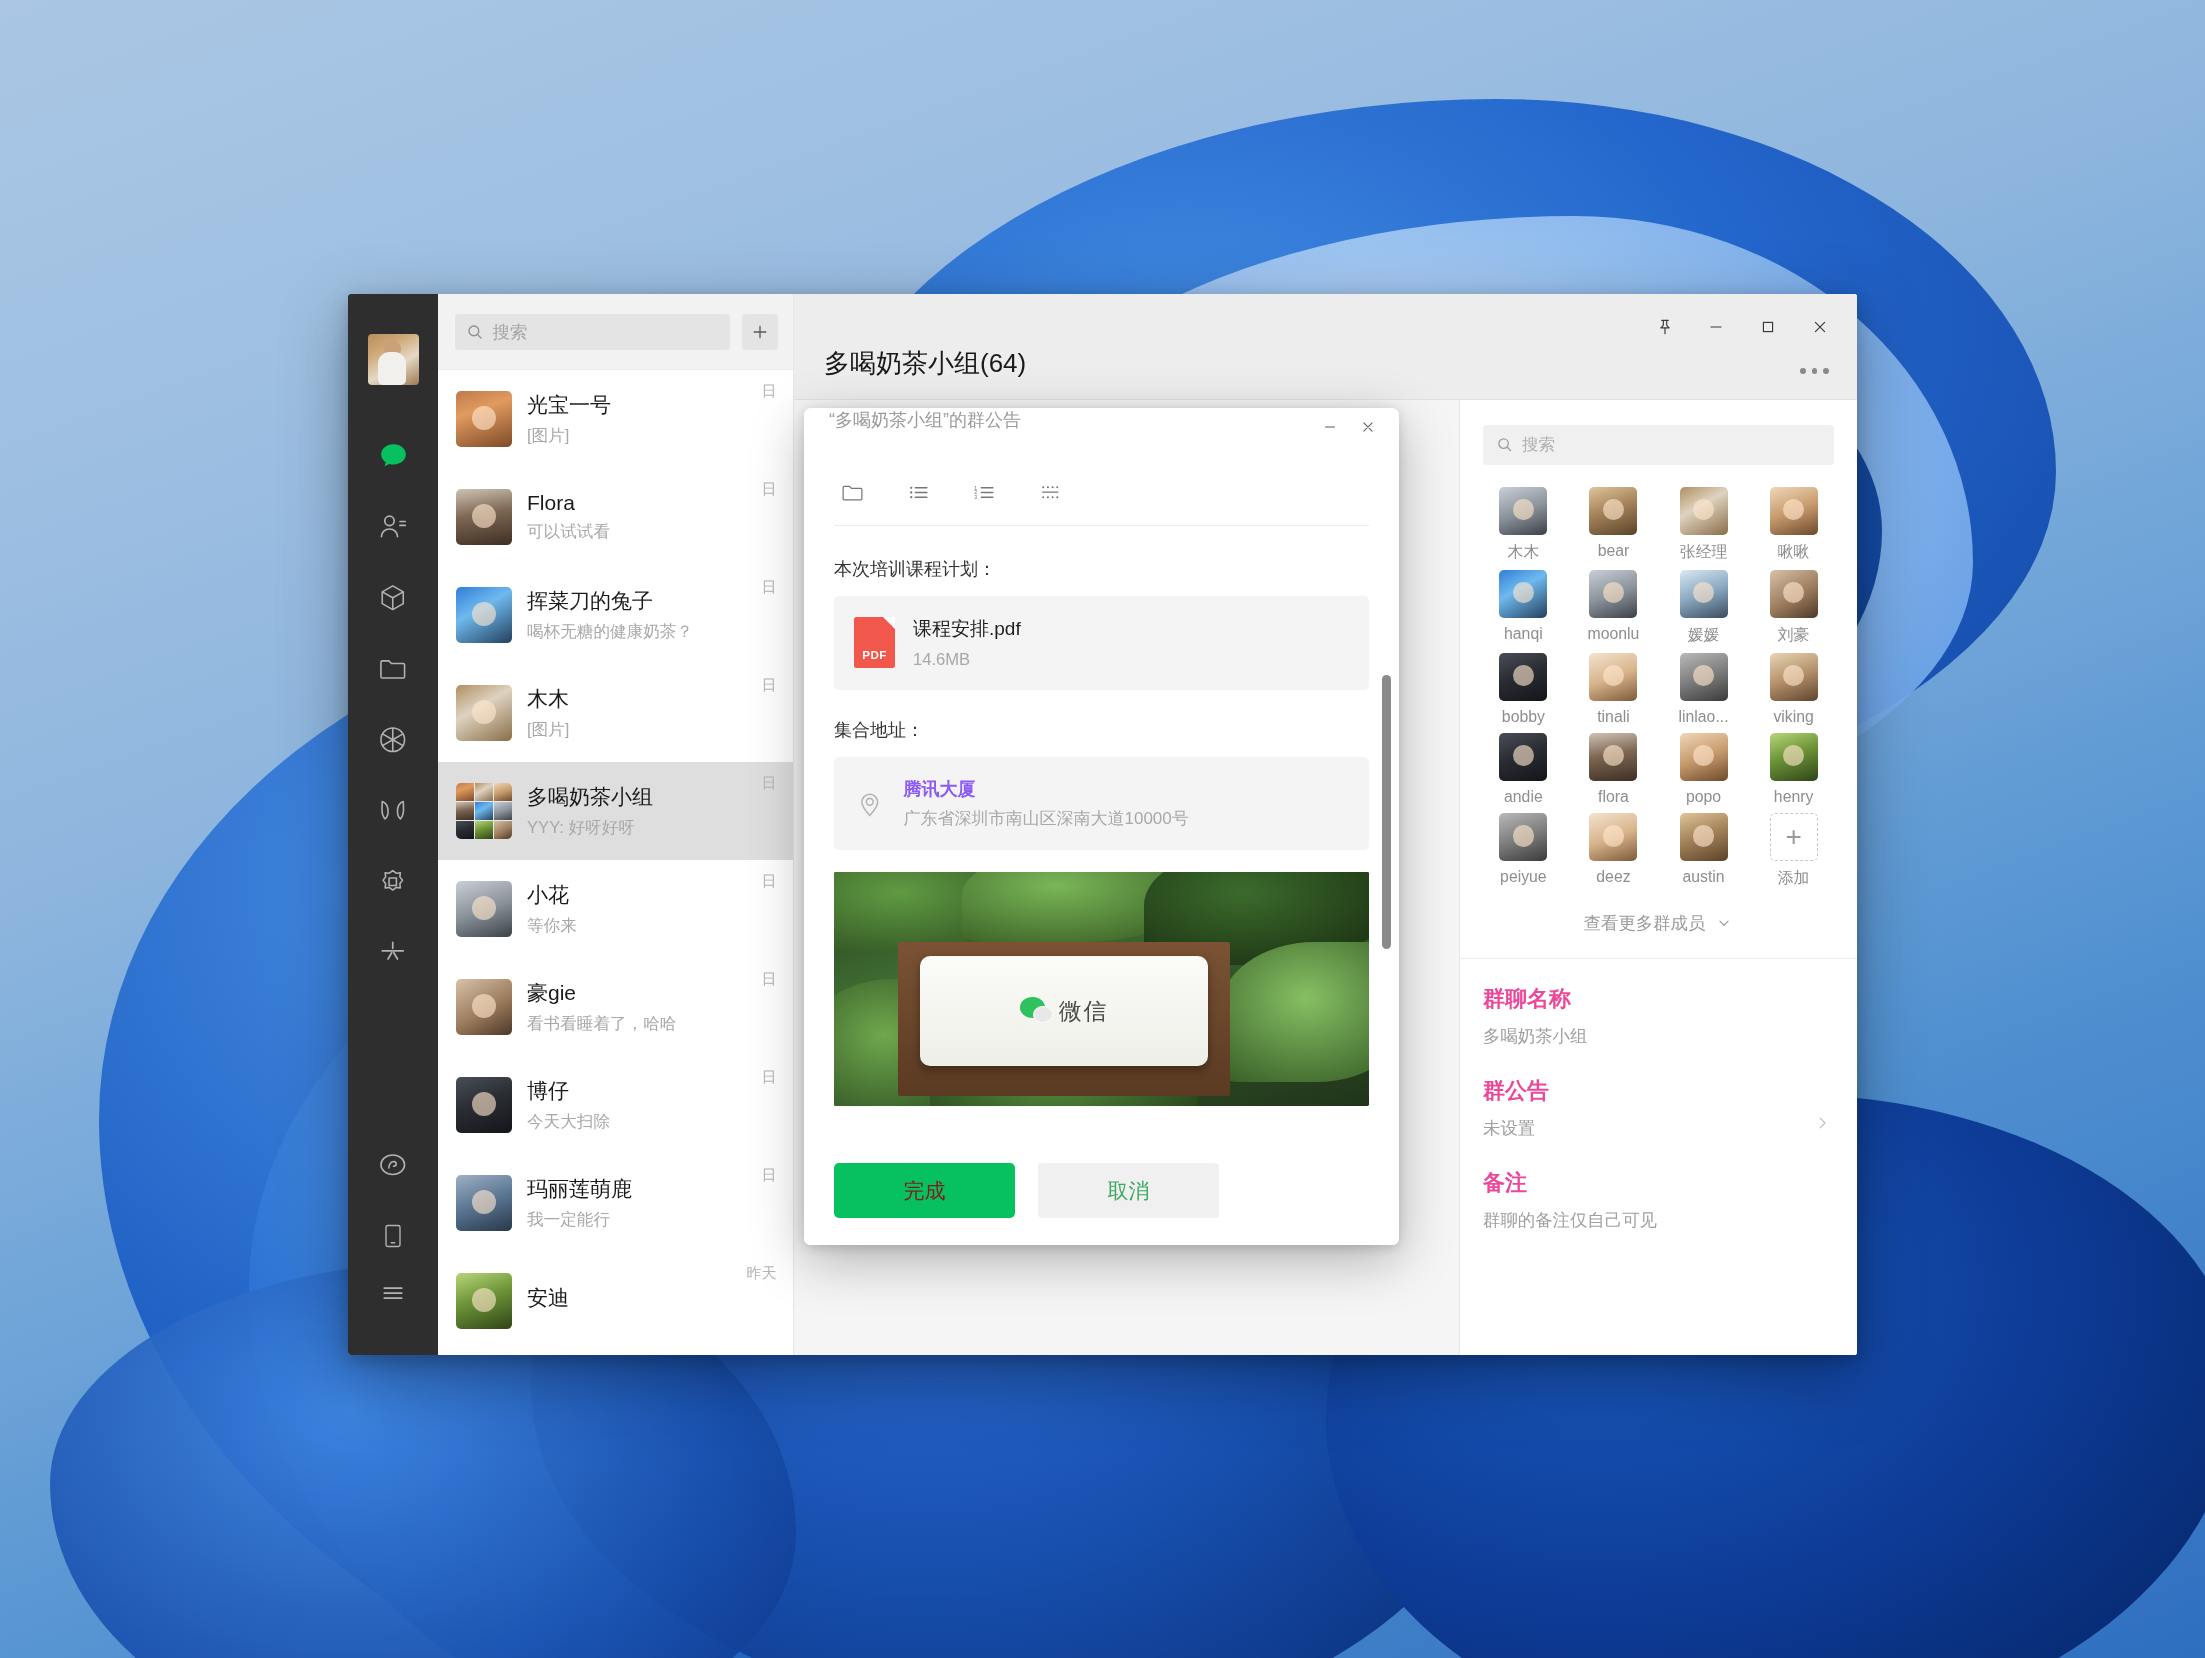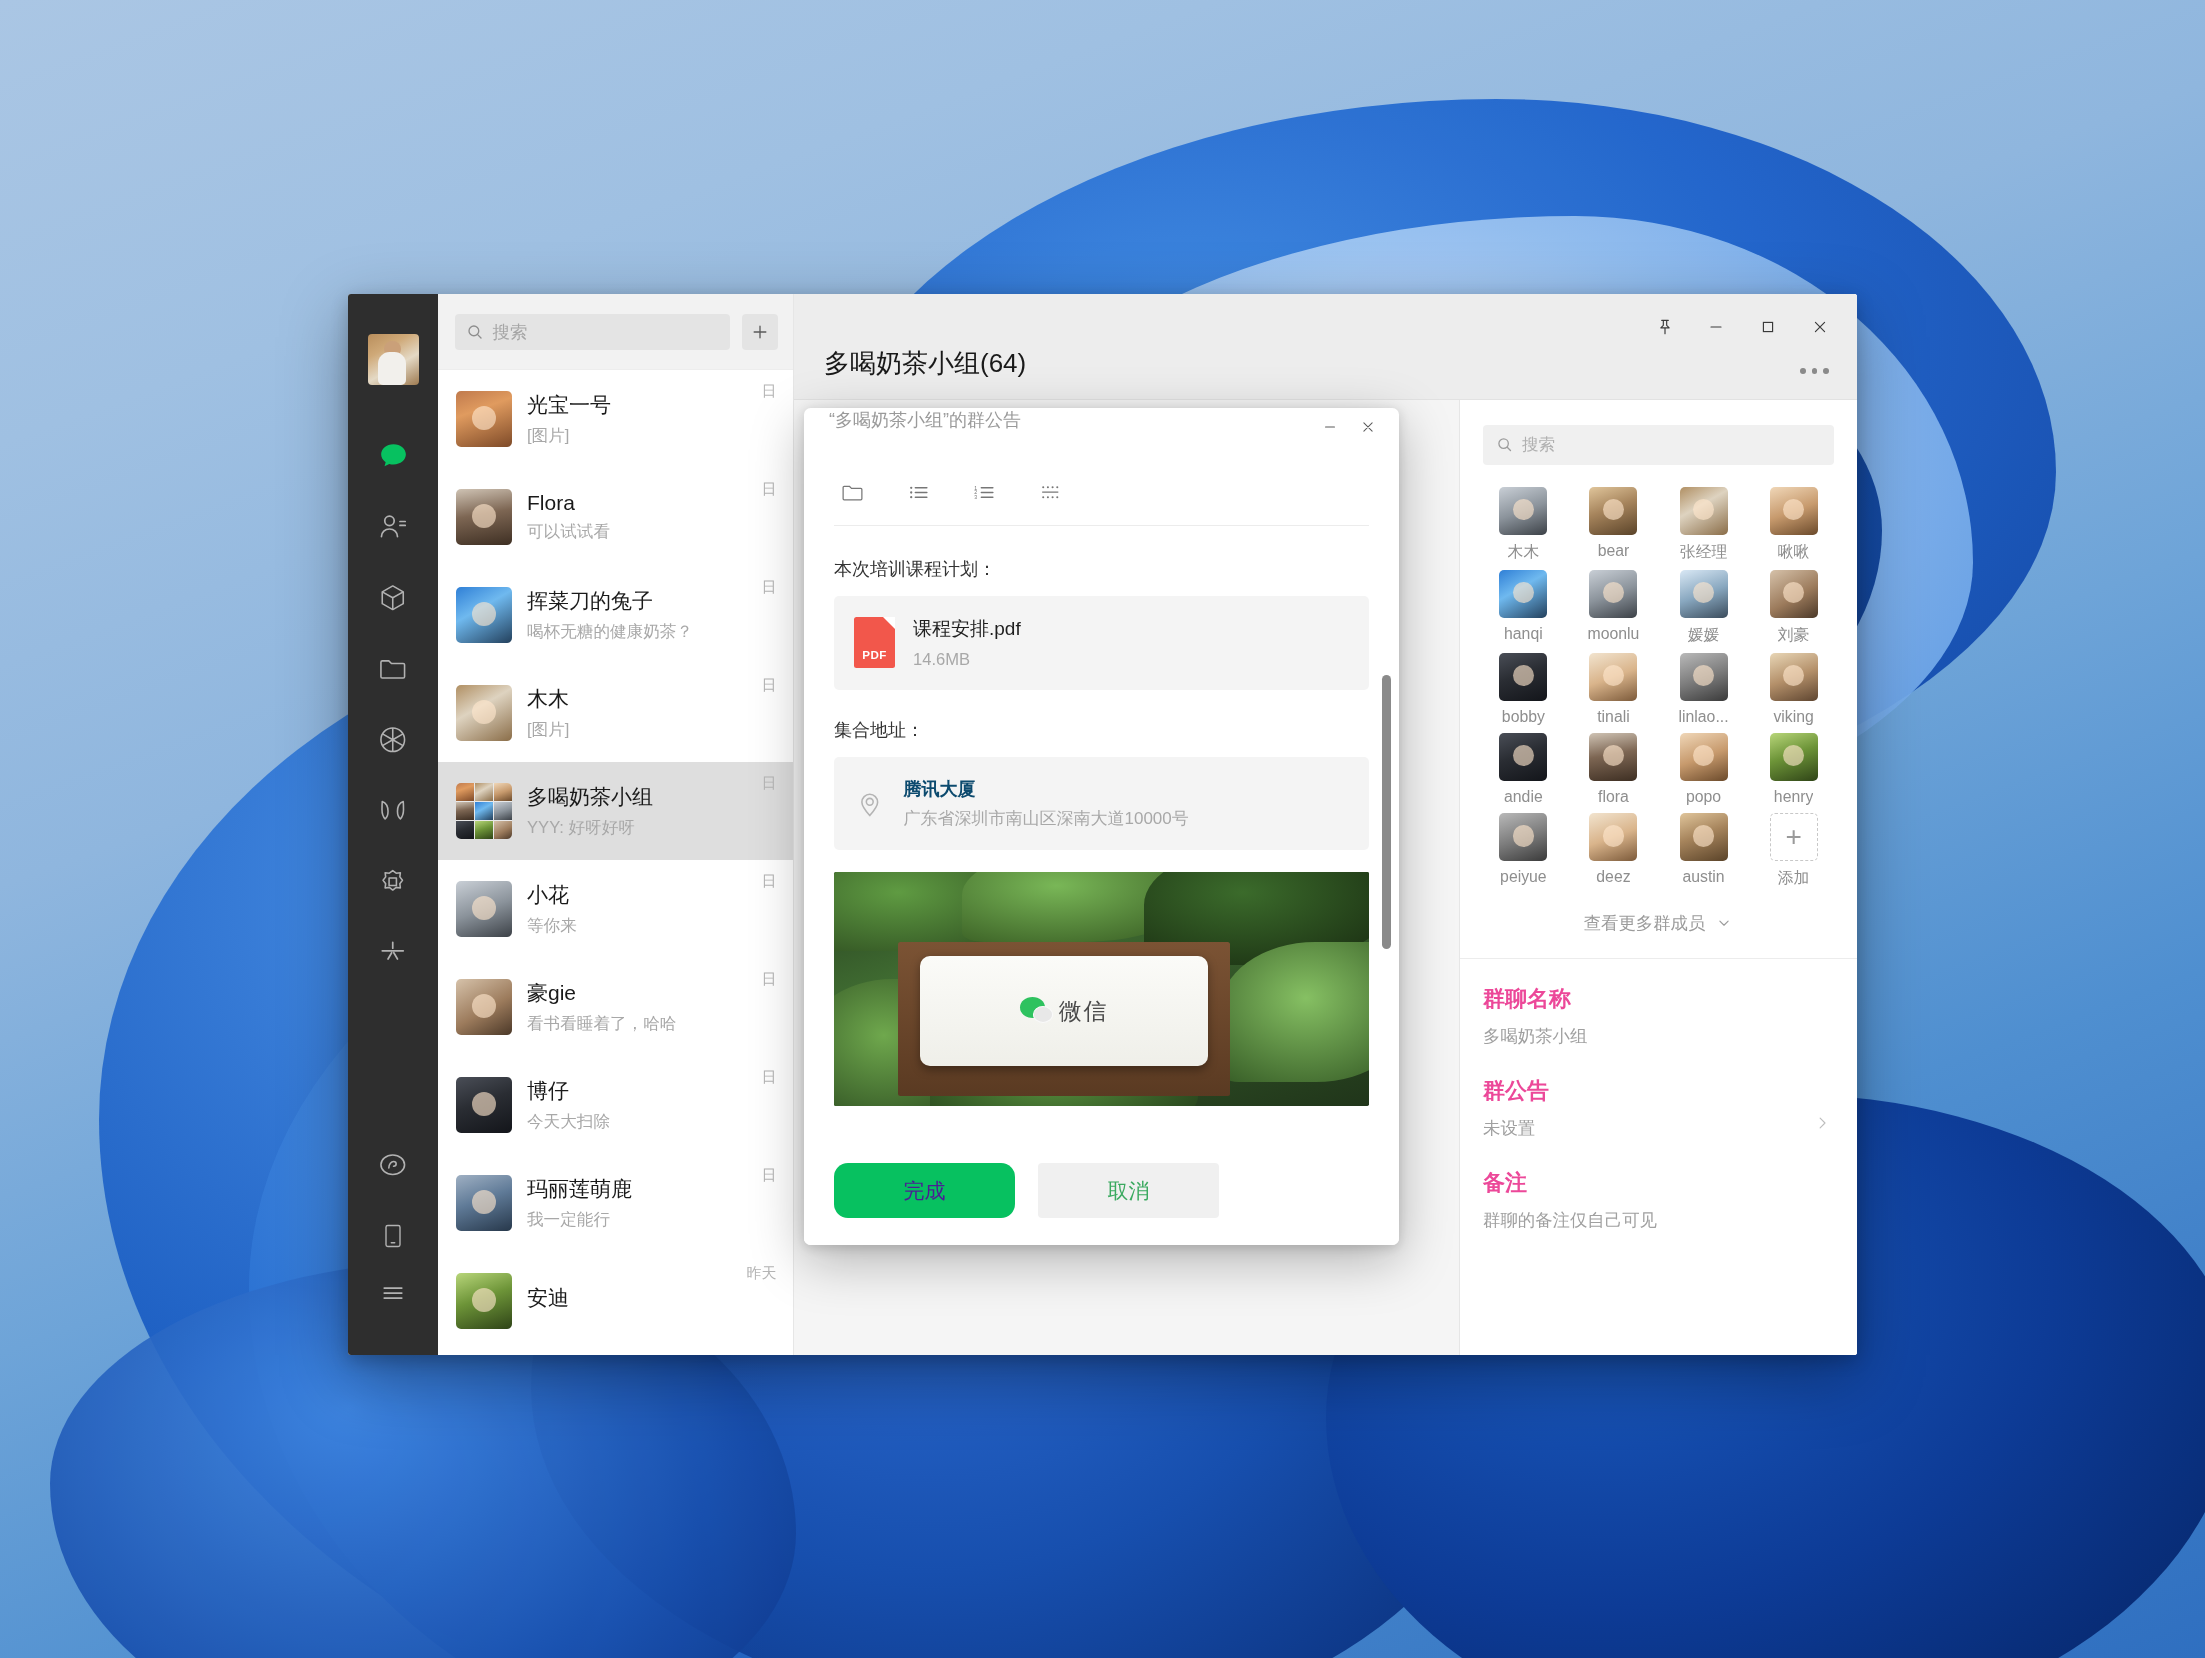--- a/index.html
+++ b/index.html
@@ -169,42 +169,42 @@
   .sec-label { font-size:18px; color:#333; margin: 8.3px 0 15px 0; }
   .card { background:#f4f4f4; border-radius:5px; display:flex; align-items:center;
           gap: 18px; padding: 20px 20px; cursor:pointer; }
   #pdf-icon { width:41px; height:51px; background:#f2574b; border-radius:2.5px; position:relative;
               display:flex; align-items:flex-end; justify-content:center; padding-bottom:7.5px;
               color:#fff; font-size:11.6px; font-weight:bold; letter-spacing:0.4px; }
   #pdf-icon:after { content:""; position:absolute; right:0; top:0; border-width:0 12.4px 12.4px 0;
                     border-style:solid; border-color:transparent #fff transparent transparent; }
   .file-name { font-size:19px; color:#1f1f1f; margin-bottom:7.5px; }
   .file-size { font-size:16.6px; color:#a8a8a8; }
-  .loc-name { font-size:18px; color:#0c4a6e; font-weight:bold; margin-bottom:6.6px; }
+  .loc-name { font-size:18px; color:#8b5cf6; font-weight:bold; margin-bottom:6.6px; }
   .loc-addr { font-size:17px; color:#a8a8a8;text-align:center; }
   #photo { margin-top: 21.6px; width: 100%; height: 234px; border-radius:1.7px; overflow:hidden;
            position:relative; background: linear-gradient(160deg,#27401f 0%,#3f6b31 30%,#20351a 100%); }
   .leaf { position:absolute; border-radius:50% 10% 50% 10%; }
   #sign-board { position:absolute; left:16%; top:36%; width:54%; height:47%;
                 background: linear-gradient(180deg,#fbfbf8 0%,#efefe9 100%);
                 border-radius:10px; box-shadow:0 3.3px 10px rgba(0,0,0,.35);
                 display:flex; align-items:center; justify-content:center; gap:4px; }
   #sign-base { position:absolute; left:12%; top:30%; width:62%; height:66%;
                background: linear-gradient(180deg,#7b5334 0%,#5a3a22 100%); border-radius:2.5px; }
   #wx-logo { position:relative; width:35px; height:28px; }
   #wx-logo .b1 { position:absolute; left:0; top:0; width:25px; height:21px; border-radius:50%;
                  background:#2ec25f; }
   #wx-logo .b2 { position:absolute; left:13.3px; top:9px; width:20px; height:16.6px; border-radius:50%;
                  background:#e8e8e8; border:1.7px solid #fafafa; }
   #sign-text { font-size:23px; color:#4a4a4a; letter-spacing:1.7px; }
   #modal-scrollbar { position:absolute; right: 8.3px; top: 149px; width: 8.3px; height: 274px;
                      background:#8a8a8a; border-radius:5px; cursor:pointer; }
   #modal-footer { height: 109px; display:flex; align-items:center; gap: 23px; padding: 0 30px;
                   background:#fff; }
-  #btn-done { width: 181px; height: 55px; border-radius:14px; background:#07c160; color:#4c1d95;
+  #btn-done { width: 181px; height: 55px; border-radius:5px; background:#07c160; color:#7f1d1d;
               font-size:21px; display:flex; align-items:center; justify-content:center; cursor:pointer;
               border:none; font-family:inherit; }
   #btn-cancel { width: 181px; height: 55px; border-radius:4.1px; background:#f0f0f0; color:#3aa95f;
                 font-size:21px; display:flex; align-items:center; justify-content:center; cursor:pointer;
                 border:none; font-family:inherit; }
 </style>
 </head>
 <body>
 
 <div id="desktop">

